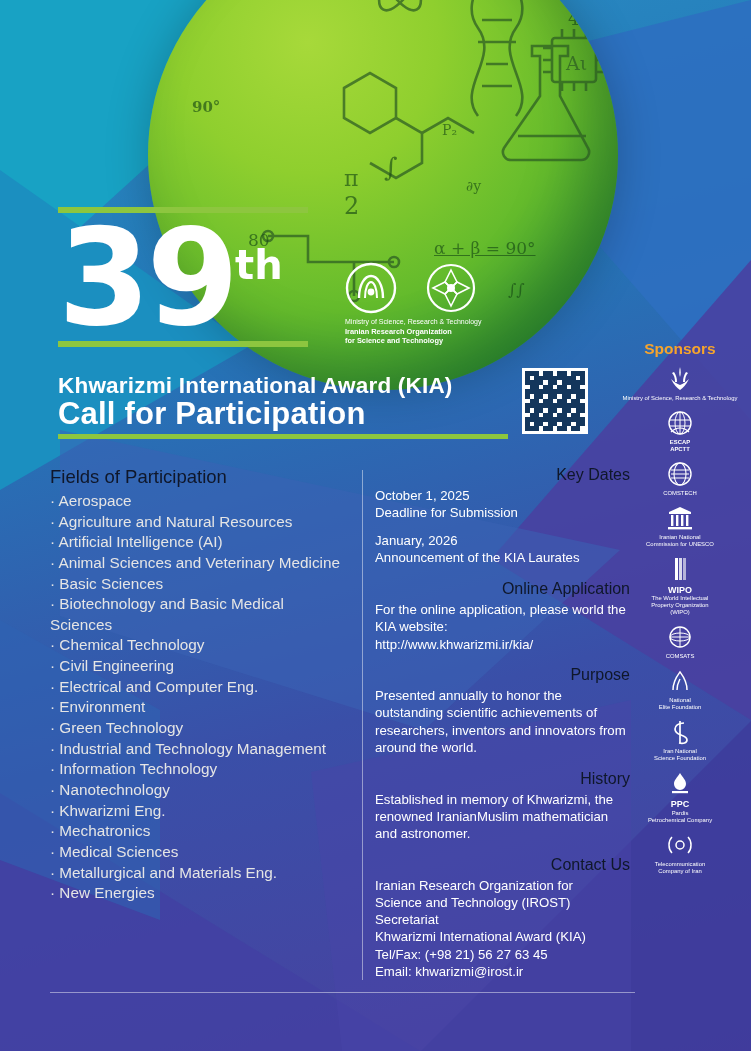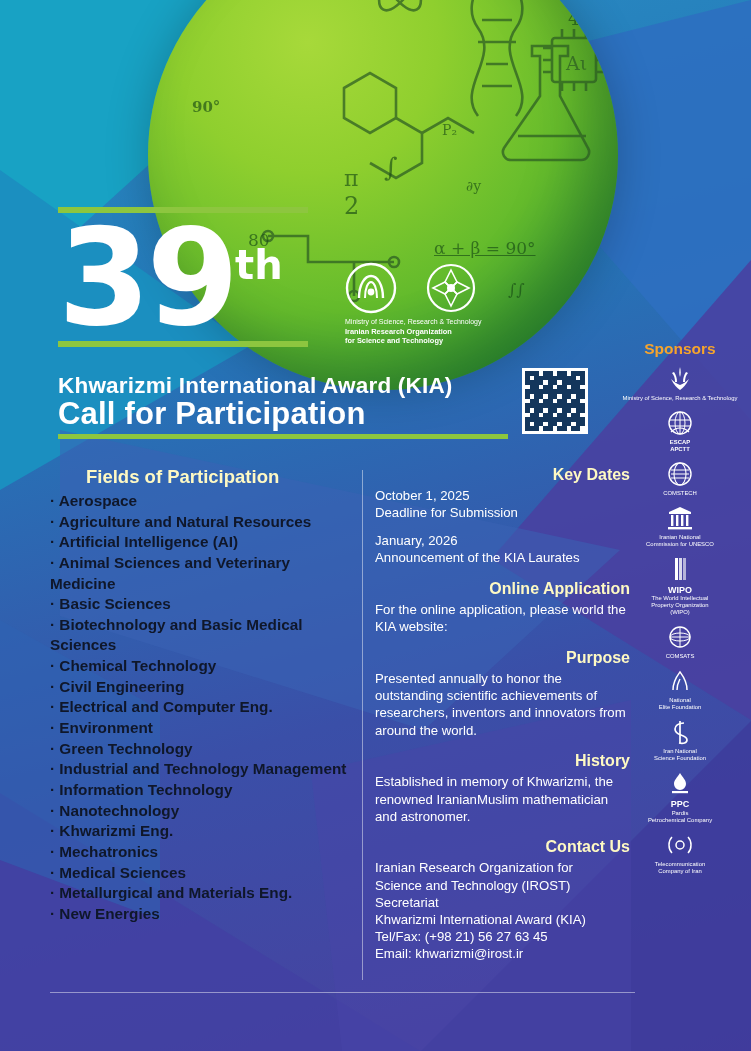--- a/index.html
+++ b/index.html
@@ -151,28 +151,27 @@
   
   .col-left {
     position: absolute; left: 50px; top: 466px; width: 300px;
     color: #ffffff;
   }
   .col-mid {
     position: absolute; left: 375px; top: 466px; width: 255px;
     color: #ffffff;
   }
   .heading {
-    color: #fef9c3; font-weight: bold; font-size: 18.5px;
+    color: #0f172a; font-weight: normal; font-size: 18.5px;
     margin-bottom: 3px;
-    margin-left: 36px;
   }
   .heading.mid { font-size: 16px; text-align: right; }
   .fields-list { list-style: none; }
   .fields-list li {
-    font-size: 15.3px; line-height: 1.35; color: #0f172a; font-weight: bold;
+    font-size: 15.3px; line-height: 1.35; color: #e5e5e5;
   }
   .sec { margin-bottom: 13px; }
   .sec p { font-size: 13.2px; line-height: 1.32; color: #ffffff; }
   .sec p.tight { line-height: 1.3; }
 
   .divider-v {
     position: absolute; left: 362px; top: 470px;
     width: 1px; height: 510px; background: rgba(255,255,255,.45);
   }
   .divider-h {
@@ -517,20 +516,21 @@
       <p>October 1, 2025</p>
       <p>Deadline for Submission</p>
       <p style="height:10px"></p>
       <p>January, 2026</p>
       <p>Announcement of the KIA Laurates</p>
     </div>
 
     <div class="sec">
       <div class="heading mid">Online Application</div>
       <p>For the online application, please world the KIA website:</p>
+      <p>http://www.khwarizmi.ir/kia/</p>
     </div>
 
     <div class="sec">
       <div class="heading mid">Purpose</div>
       <p>Presented annually to honor the outstanding scientific achievements of researchers, inventors and innovators from around the world.</p>
     </div>
 
     <div class="sec">
       <div class="heading mid">History</div>
       <p>Established in memory of Khwarizmi, the renowned IranianMuslim mathematician and astronomer.</p>

